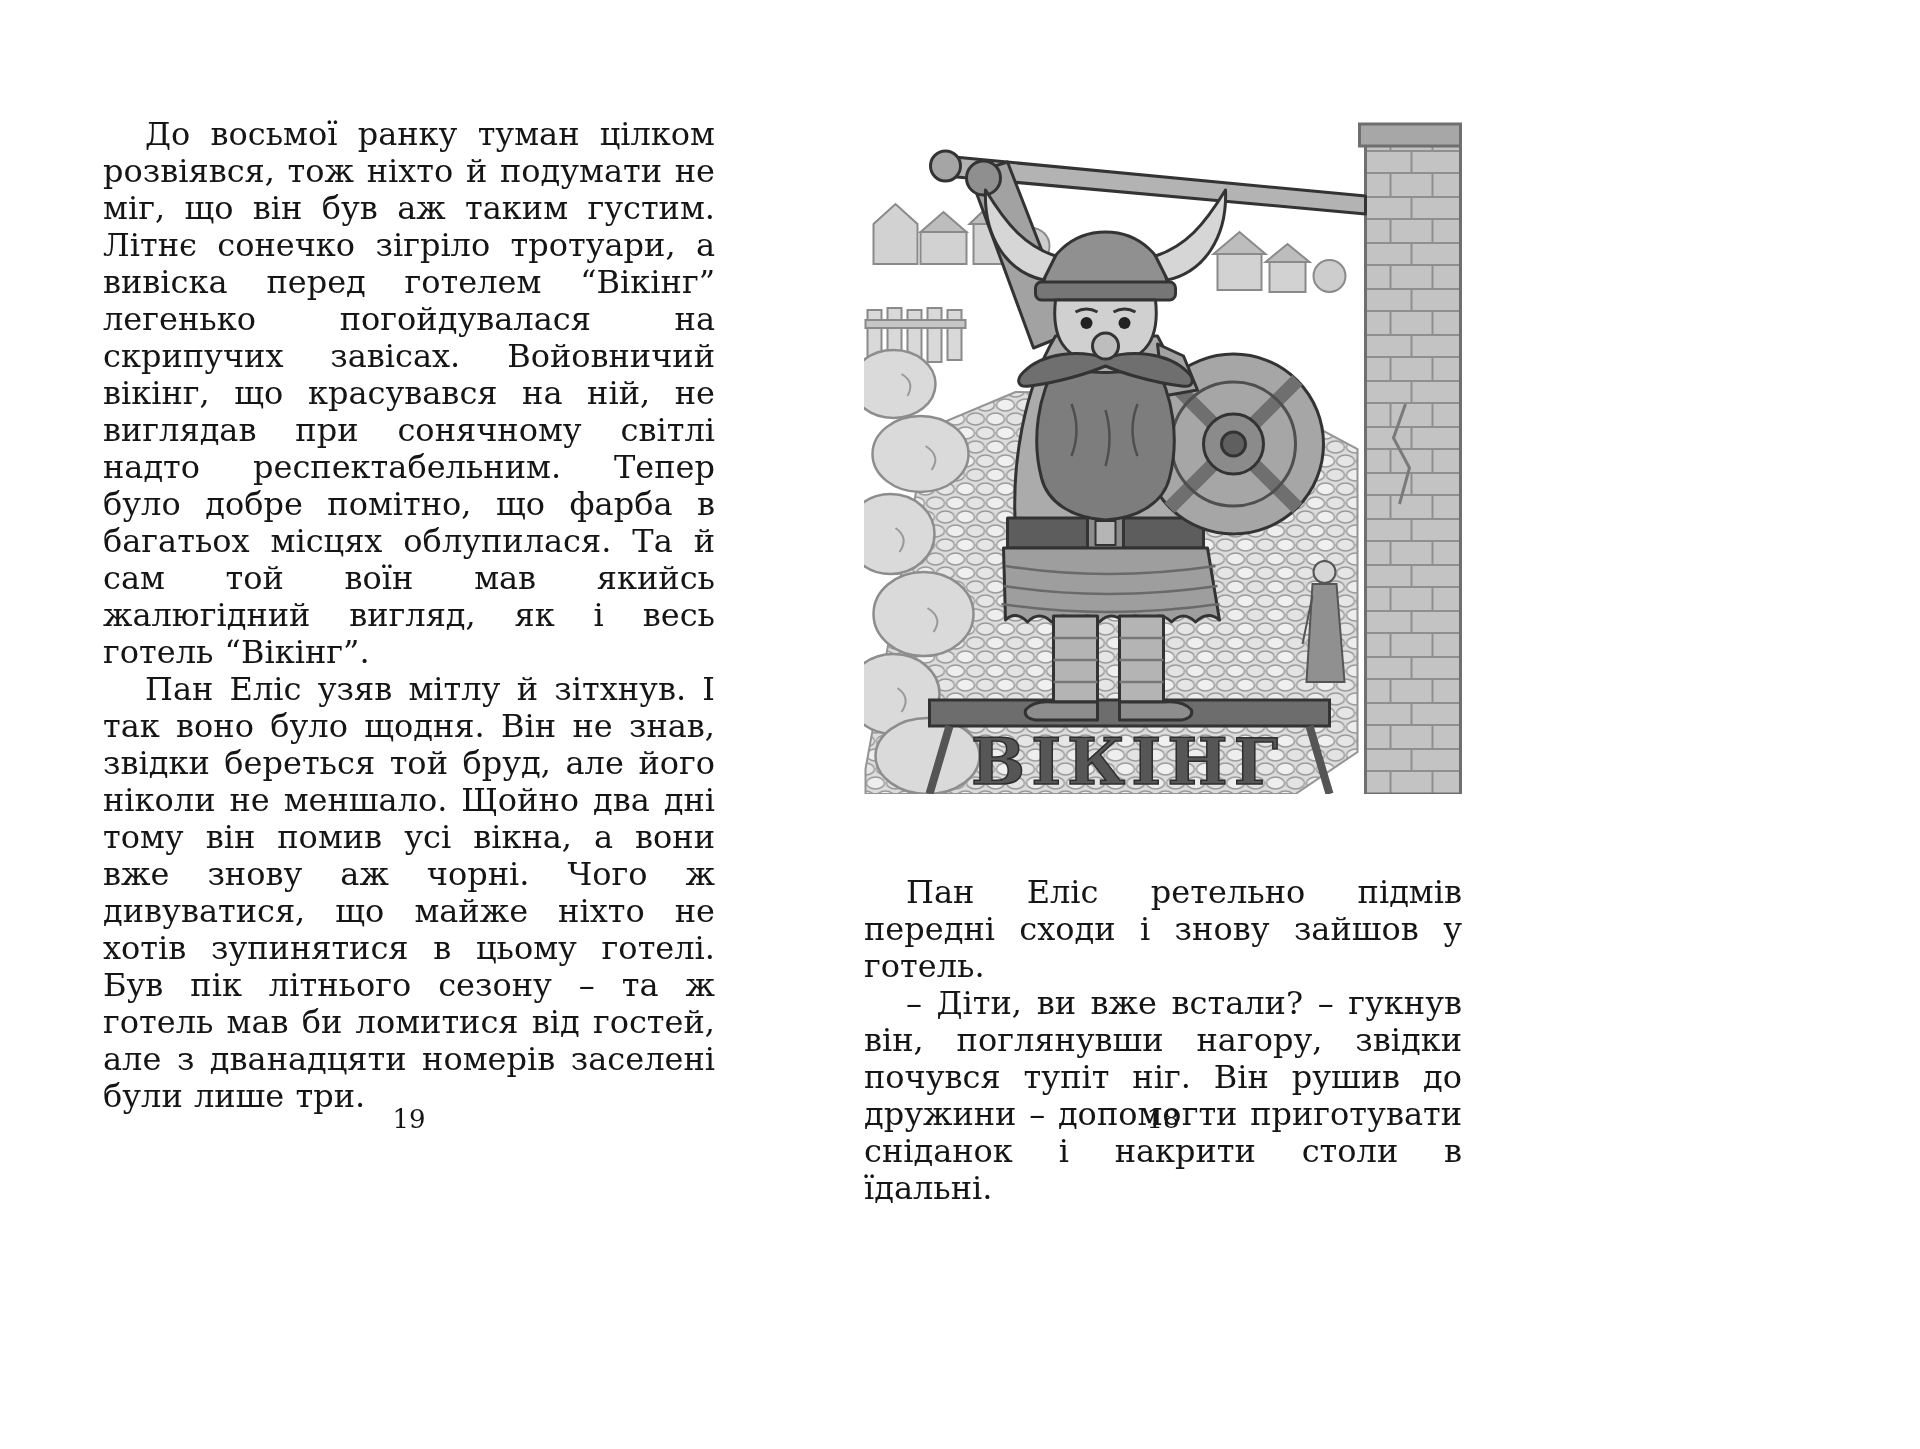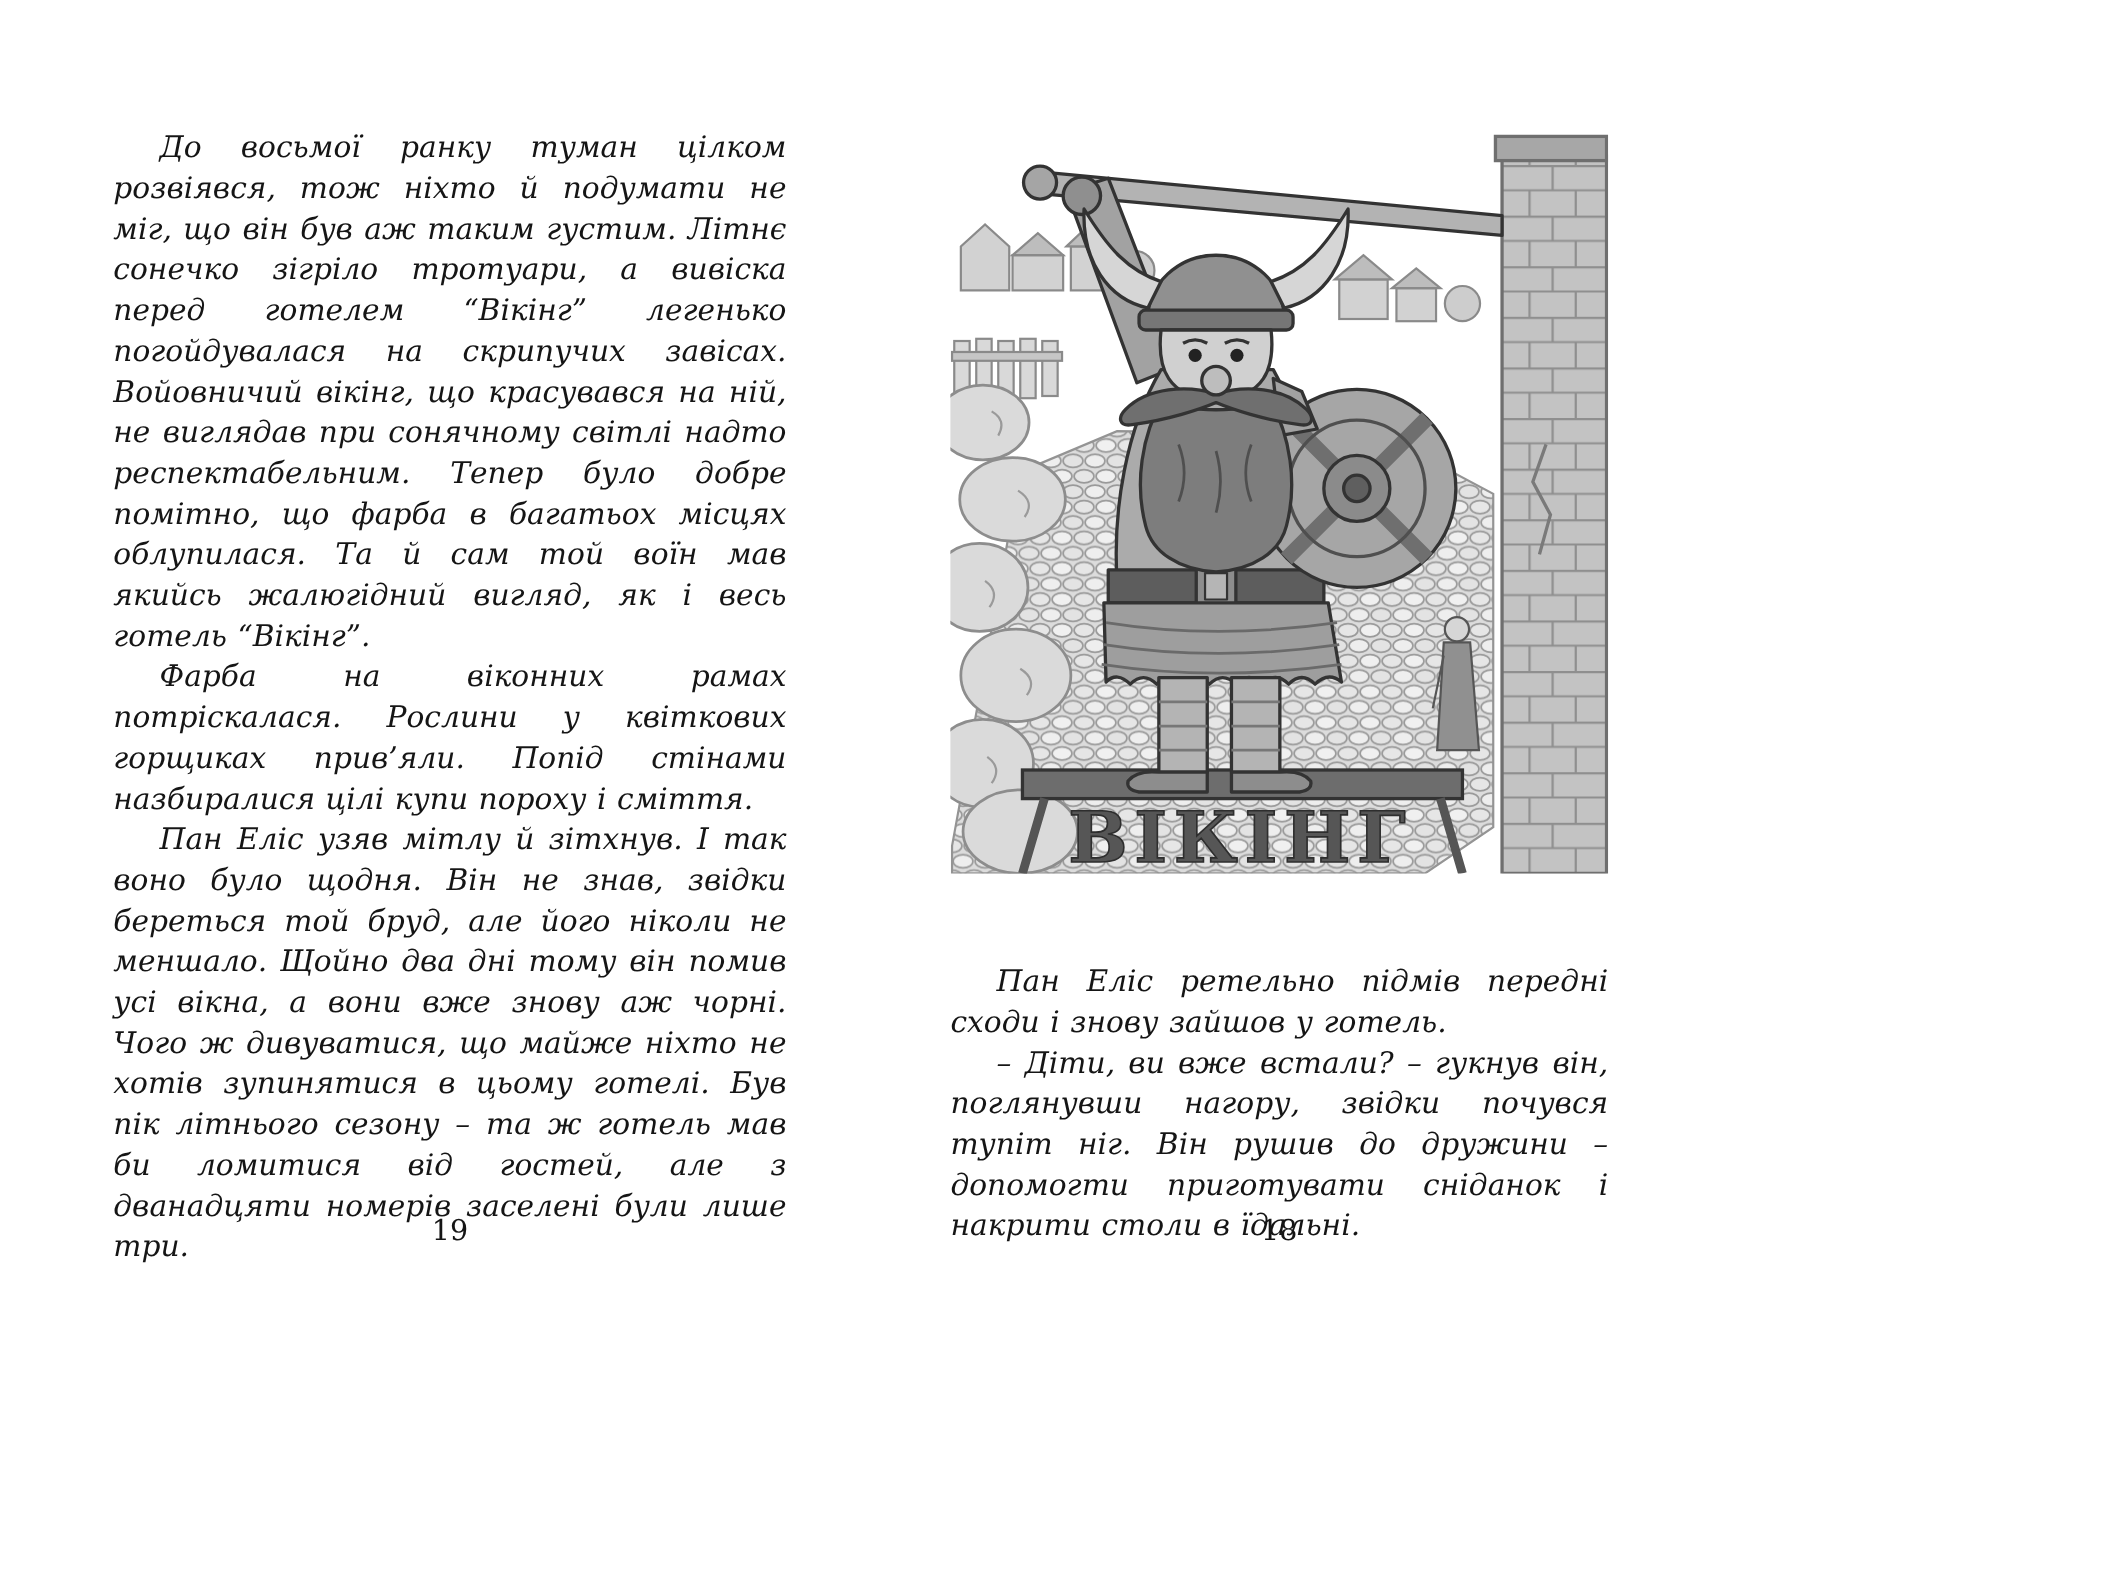--- a/index.html
+++ b/index.html
@@ -8,41 +8,40 @@
 
   .page { position:absolute; }
   .page-left  { left:103px; top:116px; width:612px; }
   .page-right { left:864px; top:104px; width:598px; }
 
   .chapter-title {
     font-size:31px; font-weight:bold; text-align:center;
     letter-spacing:0.4px; margin-bottom:30px;
   }
   .para {
-    font-size:27px; line-height:37px; text-align:justify;
-    text-indent:42px; word-spacing:1px;font-style:italic;
+    font-size:32px; line-height:37px; text-align:justify;
+    text-indent:42px; word-spacing:1px;
   }
   .illustration { width:598px; height:690px;text-decoration:underline; }
   .illustration svg { width:100%; height:100%; display:block; }
   .text-block { margin-top:80px; }
 
   .page-num {
     position:absolute; top:1104px; text-align:center; font-size:26px;
   }
   .page-num.left  { left:103px; width:612px; }
   .page-num.right { left:864px; width:598px; }
 </style>
 </head>
 <body>
 
 <div class="spread">
 
   <div class="page page-left">
     <p class="para">До восьмої ранку туман цілком розвіявся, тож ніхто й подумати не міг, що він був аж таким густим. Літнє сонечко зігріло тротуари, а вивіска перед готелем “Вікінг” легенько погойдувалася на скрипучих завісах. Войовничий вікінг, що красувався на ній, не виглядав при сонячному світлі надто респектабельним. Тепер було добре помітно, що фарба в багатьох місцях облупилася. Та й сам той воїн мав якийсь жалюгідний вигляд, як і весь готель “Вікінг”.</p>
-    <p class="para">Фарба на віконних рамах потріскалася. Рослини у квіткових горщиках прив’яли. Попід стінами назбиралися цілі купи пороху і сміття.</p>
     <p class="para">Пан Еліс узяв мітлу й зітхнув. І так воно було щодня. Він не знав, звідки береться той бруд, але його ніколи не меншало. Щойно два дні тому він помив усі вікна, а вони вже знову аж чорні. Чого ж дивуватися, що майже ніхто не хотів зупинятися в цьому готелі. Був пік літнього сезону – та ж готель мав би ломитися від гостей, але з дванадцяти номерів заселені були лише три.</p>
   </div>
 
   <div class="page page-right">
 
     <div class="illustration">
       <svg viewBox="0 0 595 690" xmlns="http://www.w3.org/2000/svg">
         <defs>
           <pattern id="stones" width="40" height="28" patternUnits="userSpaceOnUse">
             <rect width="40" height="28" fill="#dcdcdc"></rect>

